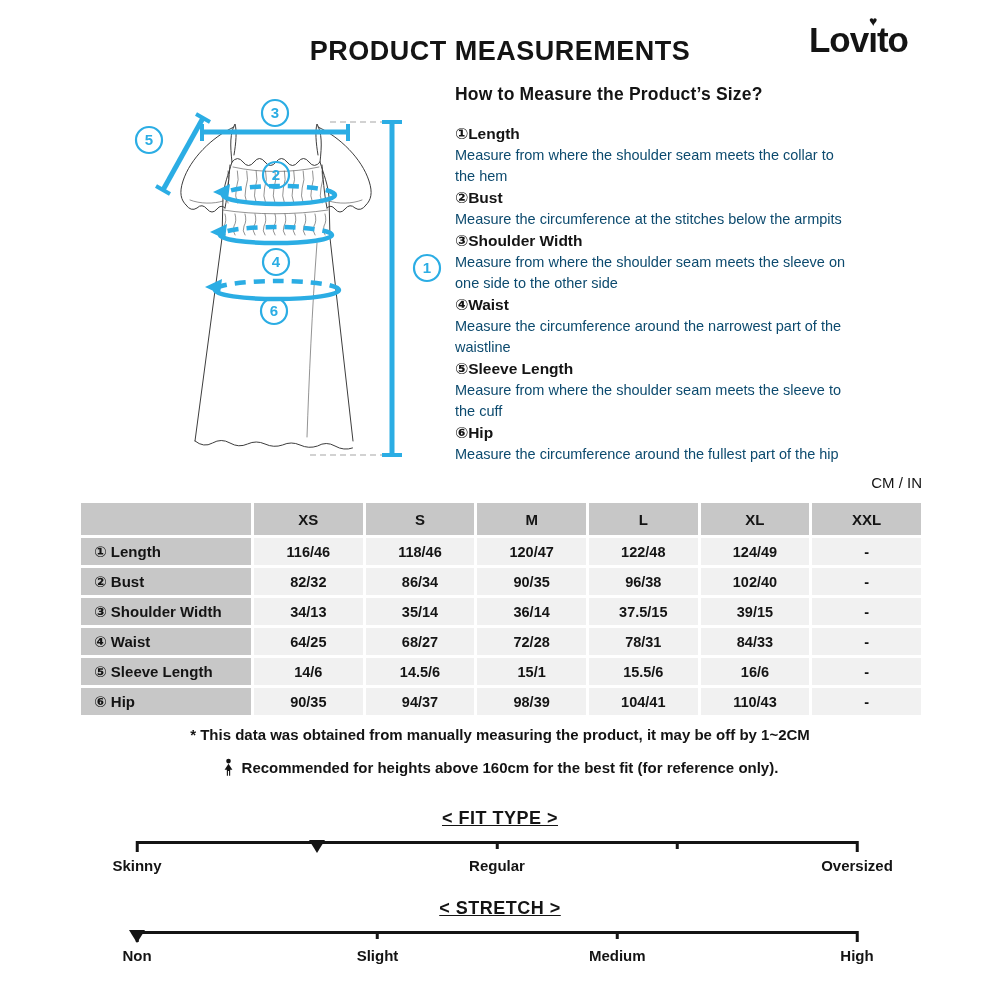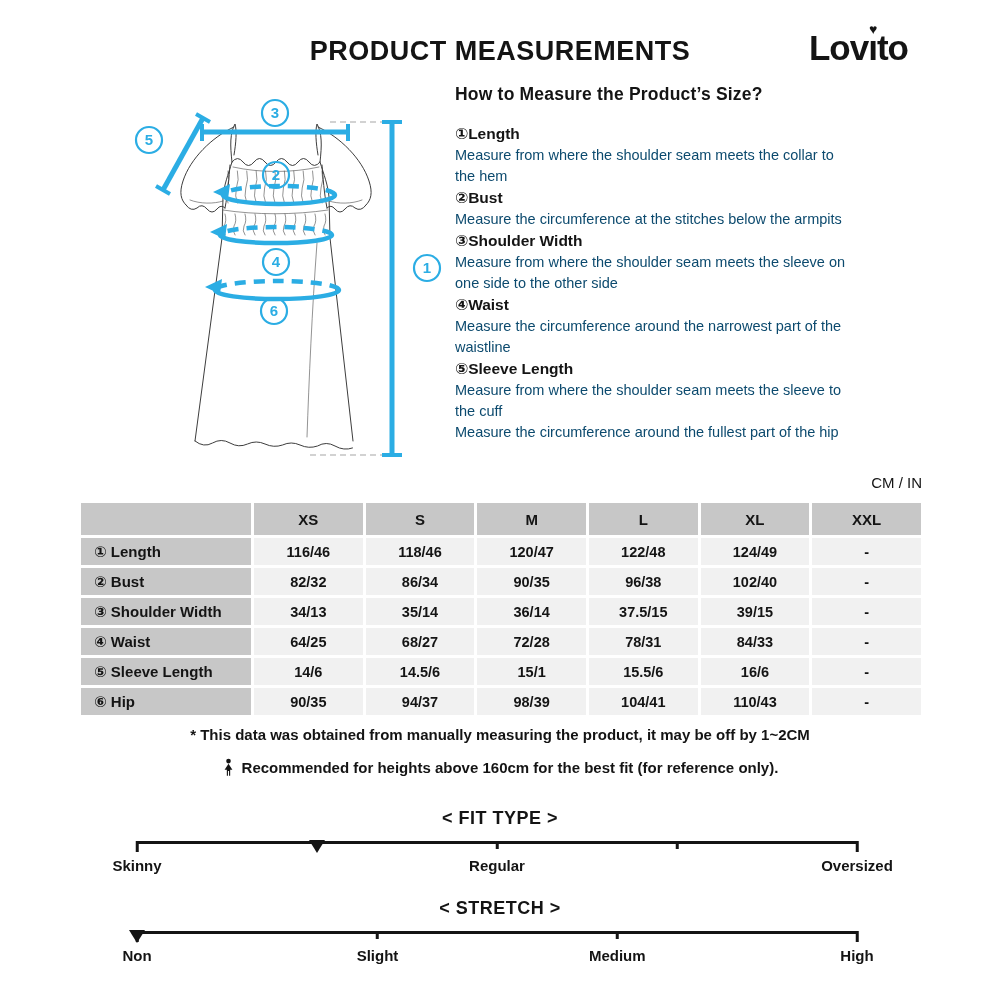--- a/index.html
+++ b/index.html
@@ -3,21 +3,21 @@
 <meta charset="utf-8">
 <style>
   * { margin:0; padding:0; box-sizing:border-box; }
   html,body { width:1000px; height:1000px; background:#ffffff; overflow:hidden;
     font-family:"Liberation Sans","DejaVu Sans",sans-serif; color:#141414; }
   .abs { position:absolute; }
 
   
   .page-title { top:36px; left:0; width:100%; text-align:center;
     font-size:27px; font-weight:700; letter-spacing:.5px; }
-  .logo { top:28px; right:92px; font-size:35px; font-weight:800; letter-spacing:-1px; white-space:nowrap; }
+  .logo { top:20px; right:92px; font-size:35px; font-weight:800; letter-spacing:-1px; white-space:nowrap; }
   .logo .i-wrap { position:relative; display:inline-block; }
   .logo .i-heart { position:absolute; left:50%; transform:translateX(-50%); top:-7px; font-size:14px; }
 
   
   .howto { left:455px; top:84px; width:460px; }
   .howto h2 { font-size:17.5px; font-weight:700; margin-bottom:18px; letter-spacing:.2px; }
   .mi-title { font-size:15.5px; font-weight:700; line-height:22px; }
   .mi-desc { font-size:14.5px; line-height:21px; color:#0c4a6e; white-space:pre-line; }
 
   
@@ -29,21 +29,21 @@
   .size-table td.lbl { background:#c7c7c7; text-align:left; padding-left:13px; font-size:15px; font-weight:600; }
   .size-table th.corner { background:#c7c7c7; }
 
   
   .note1 { top:726px; left:0; width:100%; text-align:center; font-size:15px; font-weight:700; }
   .note2 { top:758px; left:0; width:100%; display:flex; justify-content:center; align-items:center;
     gap:7px; font-size:15px; font-weight:700; }
   .person-icon svg { display:block; }
 
   
-  .scale-section { position:absolute; left:0; width:100%; height:90px; }
+  .scale-section { position:absolute; left:0; width:100%; height:90px;text-decoration:underline; }
   .scale-title { text-align:center; font-size:18px; font-weight:800; letter-spacing:.5px; }
   .scale-line { position:absolute; left:137px; width:720px; height:3px; background:#141414; top:33px; }
   .tick { position:absolute; width:2.5px; background:#141414; top:0; transform:translateX(-50%); }
   .tick.end { height:11px; } .tick.mid { height:8px; }
   .marker { position:absolute; top:-1px; width:0; height:0; transform:translateX(-50%);
     border-left:8px solid transparent; border-right:8px solid transparent; border-top:13px solid #141414; }
   .scale-labels { position:absolute; left:137px; width:720px; top:49px; }
   .scale-label { position:absolute; transform:translateX(-50%); font-size:15px; font-weight:700; white-space:nowrap; }
 
   
@@ -199,20 +199,21 @@
     <div class="mi-title"><span>④</span><span>Waist</span></div>
     <div class="mi-desc">Measure the circumference around the narrowest part of the
 waistline</div>
   </div>
   <div class="mi">
     <div class="mi-title"><span>⑤</span><span>Sleeve Length</span></div>
     <div class="mi-desc">Measure from where the shoulder seam meets the sleeve to
 the cuff</div>
   </div>
   <div class="mi">
+    <div class="mi-title"><span>⑥</span><span>Hip</span></div>
     <div class="mi-desc">Measure the circumference around the fullest part of the hip</div>
   </div>
 </div>
 
 <div class="abs units">CM / IN</div>
 
 <table class="size-table">
   <colgroup>
       <col style="width:170px">
       <col>

